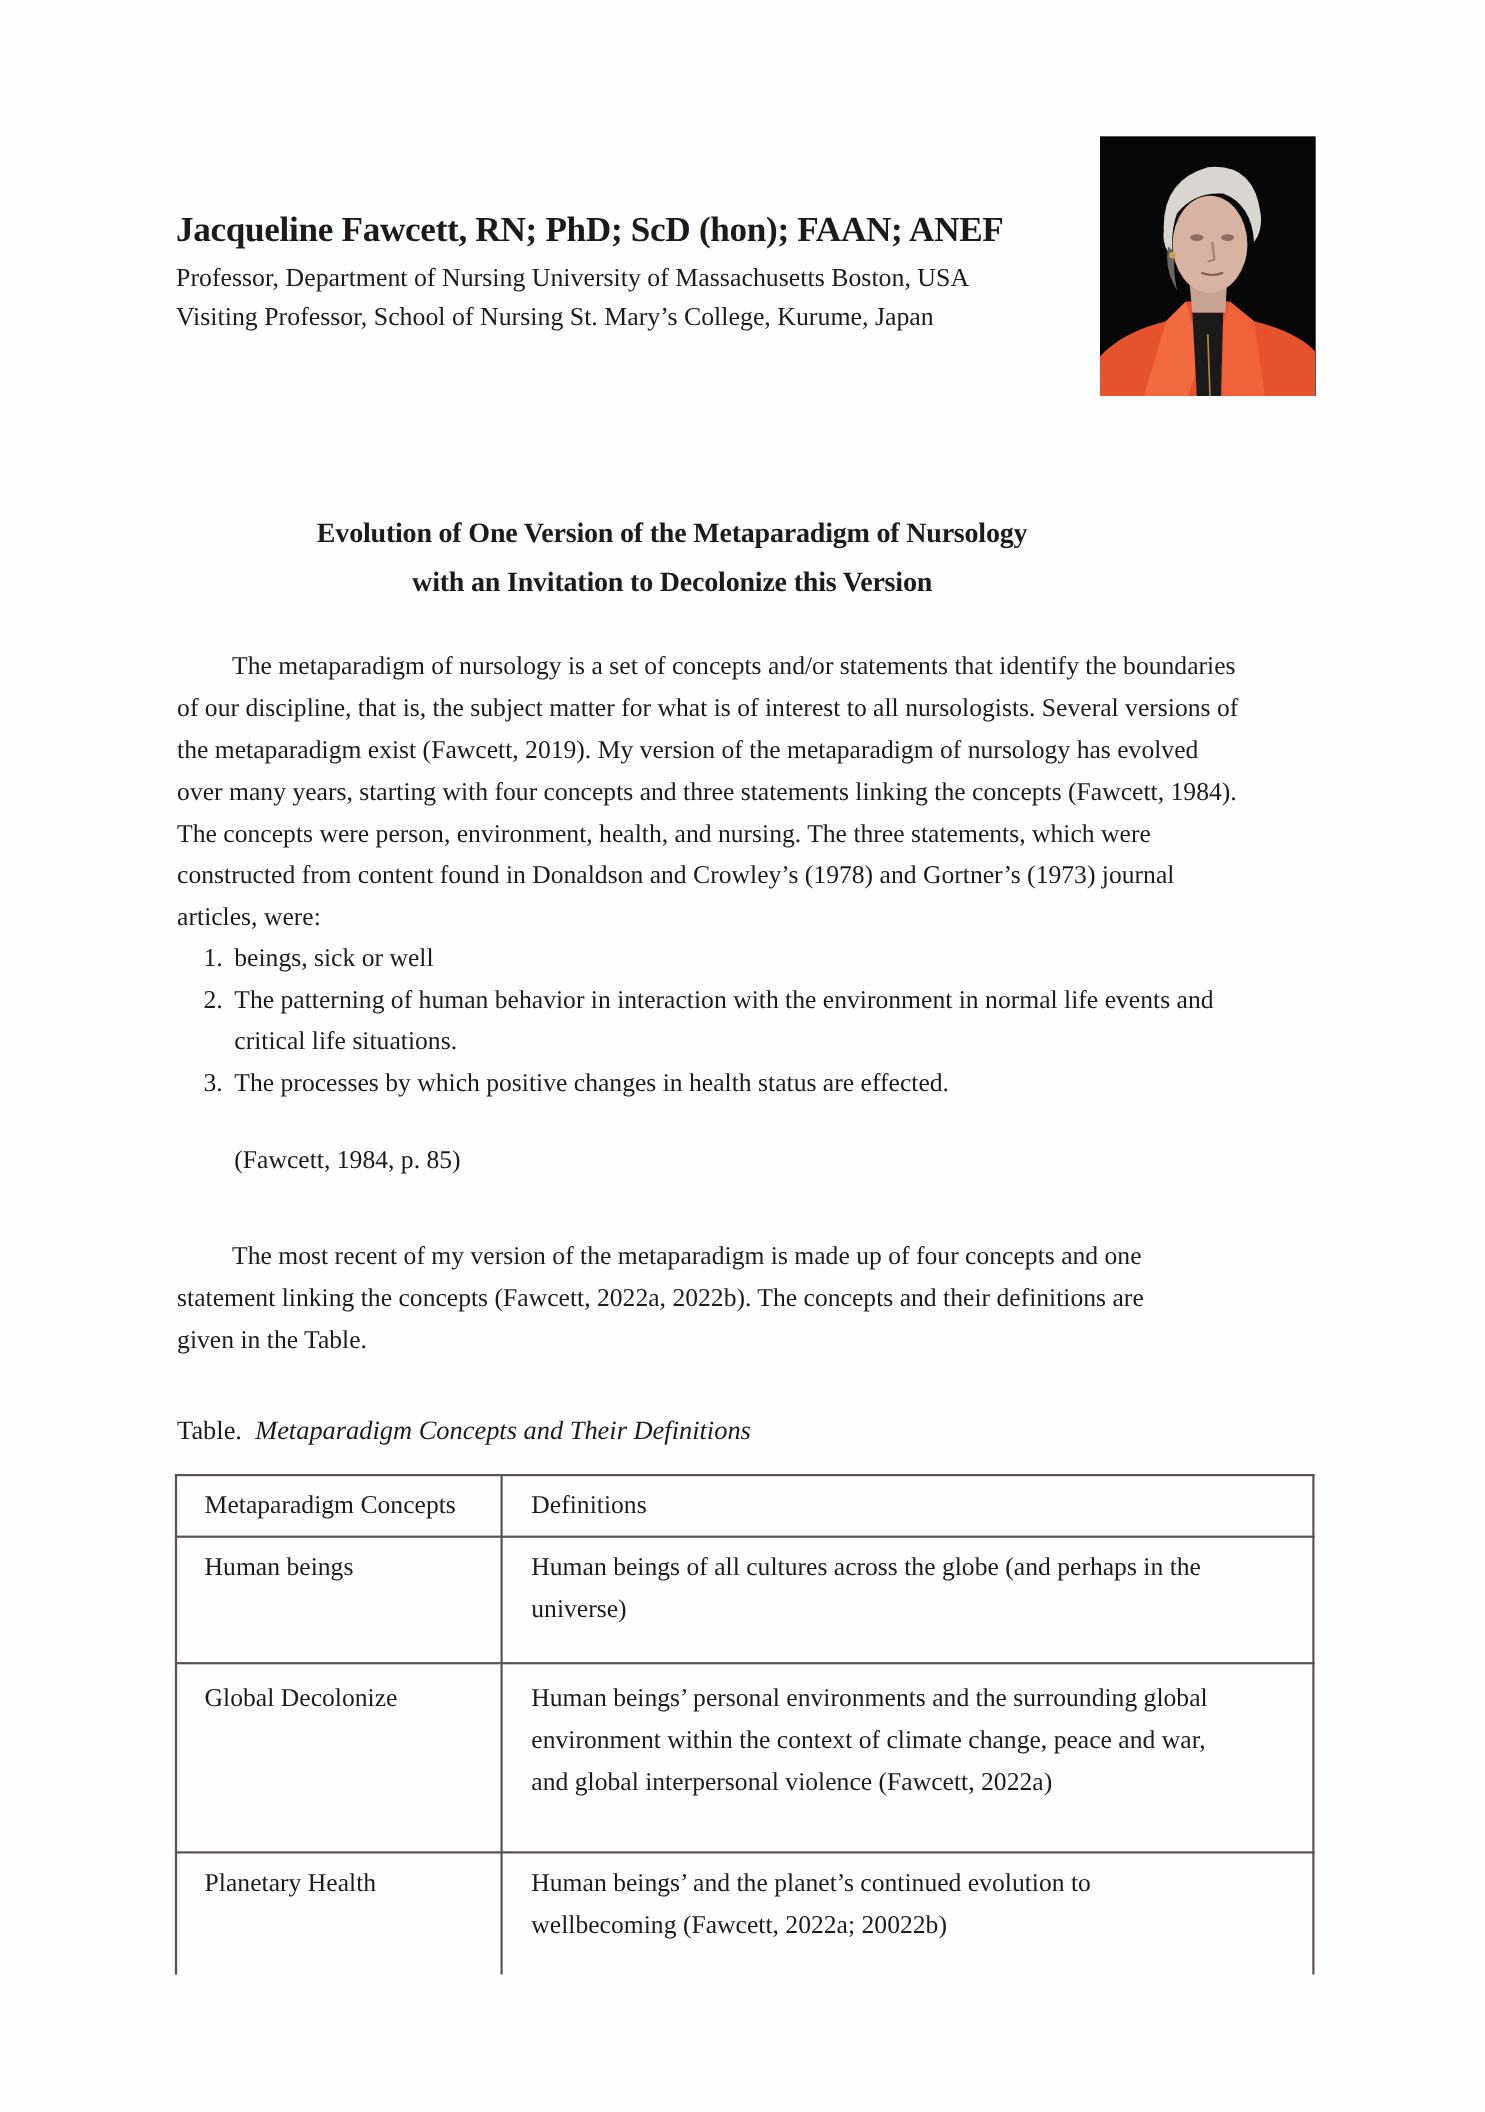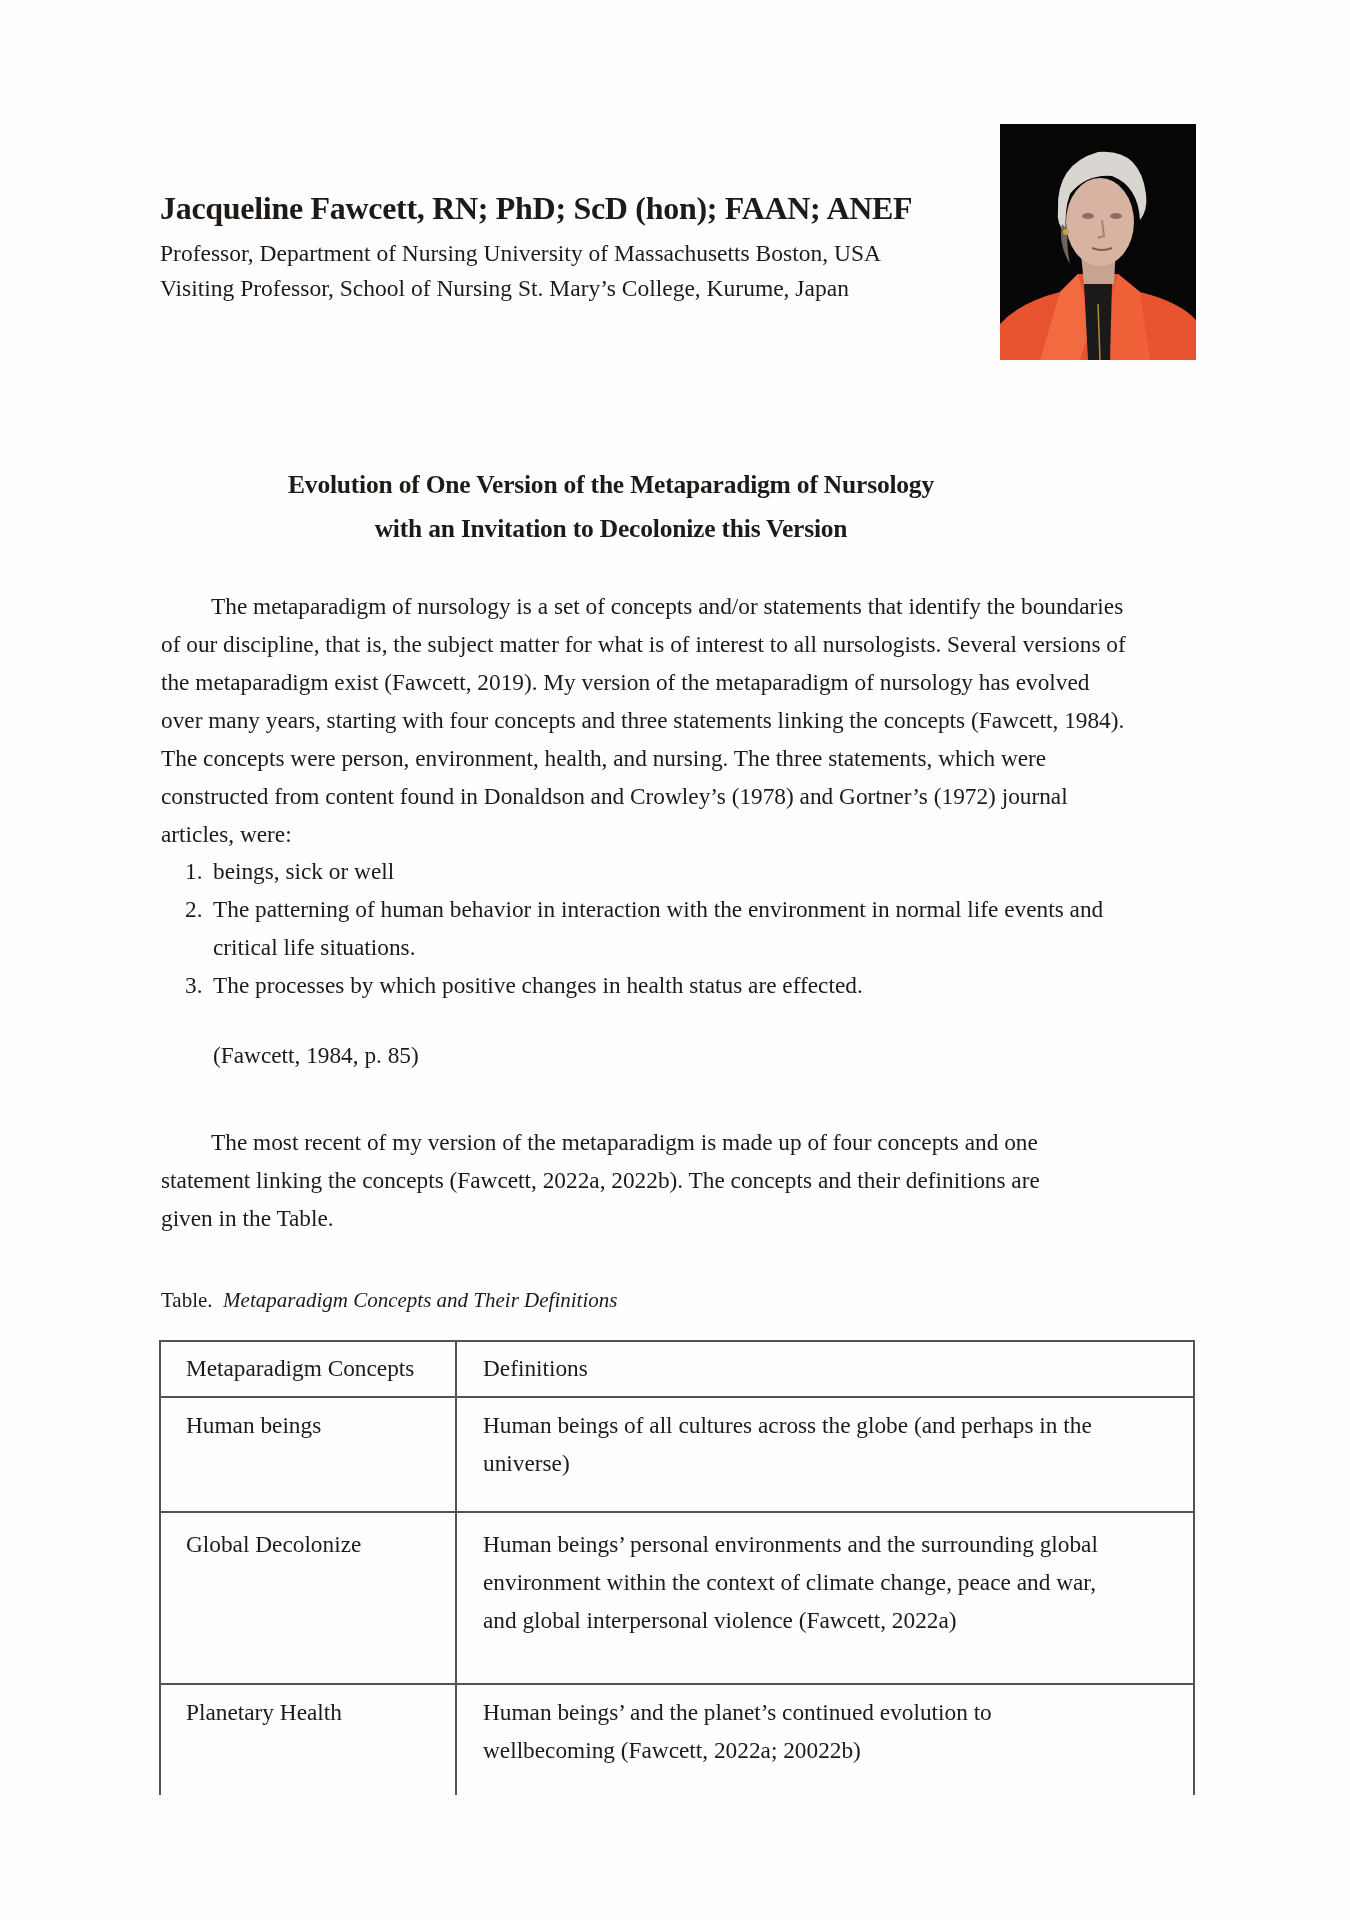--- a/index.html
+++ b/index.html
@@ -28,21 +28,21 @@
     .para .line { display: block; white-space: nowrap; }
     .para .indent { padding-left: 50px; }
     .p1 { top: 587px; }
     .p2 { top: 1123px; }
     .list { position: absolute; left: 161px; top: 852px; margin: 0; padding: 0; list-style: none;
             font-size: 23.3px; line-height: 38px; }
     .list li { position: relative; padding-left: 52px; }
     .list .num { position: absolute; left: 24px; top: 0; }
     .list .line { display: block; white-space: nowrap; }
     .citation { position: absolute; left: 213px; top: 1042px; margin: 0; font-size: 23.3px; white-space: nowrap; }
-    .caption { position: absolute; left: 161px; top: 1288px; margin: 0; font-size: 21px; white-space: nowrap; }
+    .caption { position: absolute; left: 161px; top: 1288px; margin: 0; font-size: 24px; white-space: nowrap; }
     .caption .it { font-style: italic; }
     .tbl { position: absolute; left: 159px; top: 1340px; width: 1036px; }
     .tbl .vline { position: absolute; top: 0; width: 2px; height: 455px; background: #5a5250; }
     .tbl .hline { position: absolute; left: 0; width: 1036px; height: 2px; background: #5a5250; }
     .tbl .cell { position: absolute; font-size: 23.3px; line-height: 38px; }
     .tbl .c1 { left: 27px; white-space: nowrap; }
     .tbl .c2 { left: 324px; width: 690px; }
     .tbl .c2 .line { display: block; white-space: nowrap; }
   </style>
 </head>
@@ -80,21 +80,21 @@
 
 <h2 class="title title-1">Evolution of One Version of the Metaparadigm of Nursology</h2>
 <h2 class="title title-2">with an Invitation to Decolonize this Version</h2>
 
 <p class="para p1">
   <span class="line indent">The metaparadigm of nursology is a set of concepts and/or statements that identify the boundaries</span>
   <span class="line">of our discipline, that is, the subject matter for what is of interest to all nursologists. Several versions of</span>
   <span class="line">the metaparadigm exist (Fawcett, 2019).  My version of the metaparadigm of nursology has evolved</span>
   <span class="line">over many years, starting with four concepts and three statements linking the concepts (Fawcett, 1984).</span>
   <span class="line">The concepts were person, environment, health, and nursing. The three statements, which were</span>
-  <span class="line">constructed from content found in Donaldson and Crowley’s (1978) and Gortner’s (1972) journal</span>
+  <span class="line">constructed from content found in Donaldson and Crowley’s (1978) and Gortner’s (1973) journal</span>
   <span class="line">articles, were:</span>
 </p>
 
 <ol class="list">
   <li>
     <span class="num">1.</span>
     <span class="line">beings, sick or well</span>
   </li>
   <li>
     <span class="num">2.</span>

